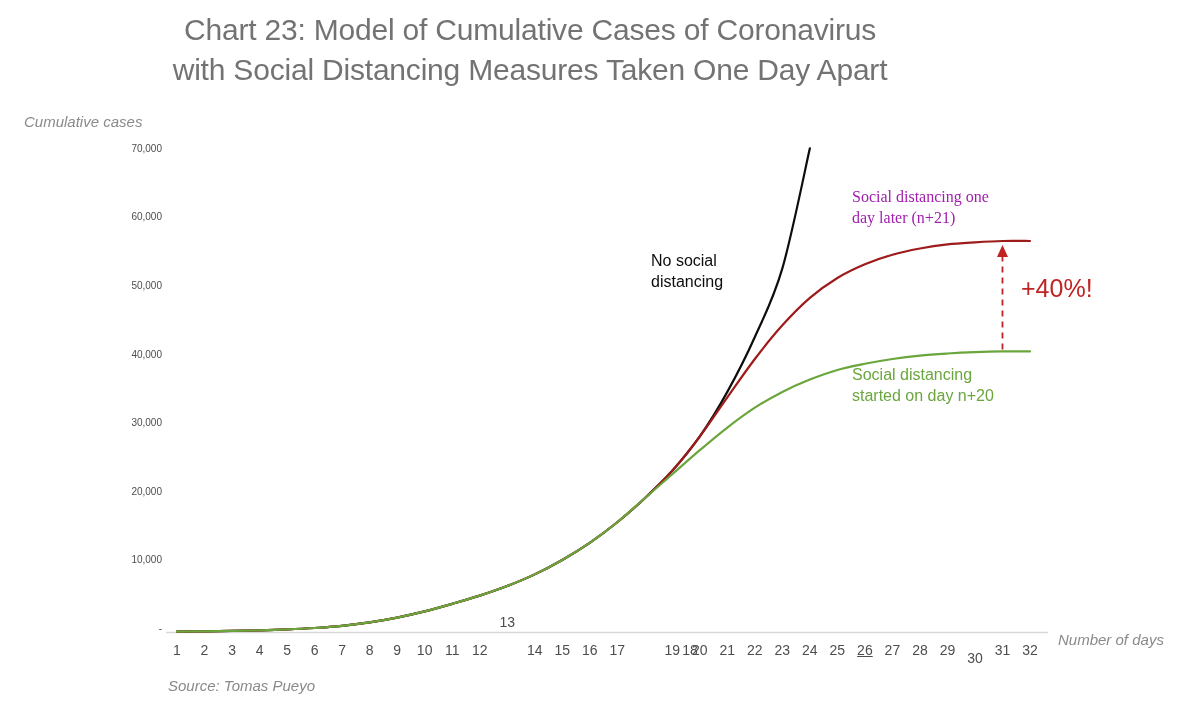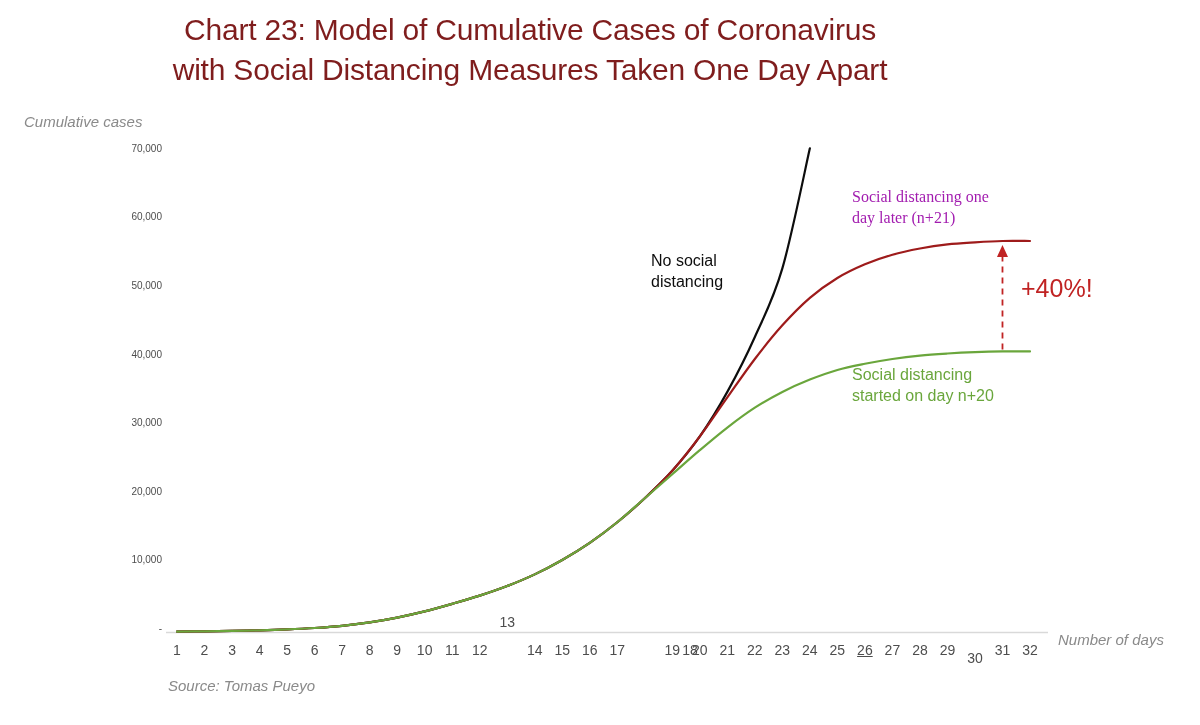--- a/index.html
+++ b/index.html
@@ -23,21 +23,21 @@
   
   .chart-title {
     position: absolute;
     left: 0;
     top: 10px;
     width: 1060px;
     text-align: center;
     font-size: 30px;
     line-height: 40px;
     font-weight: 400;
-    color: #7f1d1d;
+    color: #737373;
     letter-spacing: -0.2px;
   }
   .chart-title .tline { display: block; }
 
   
   .axis-title {
     position: absolute;
     font-style: italic;
     font-size: 15px;
     color: #8a8a8a;

